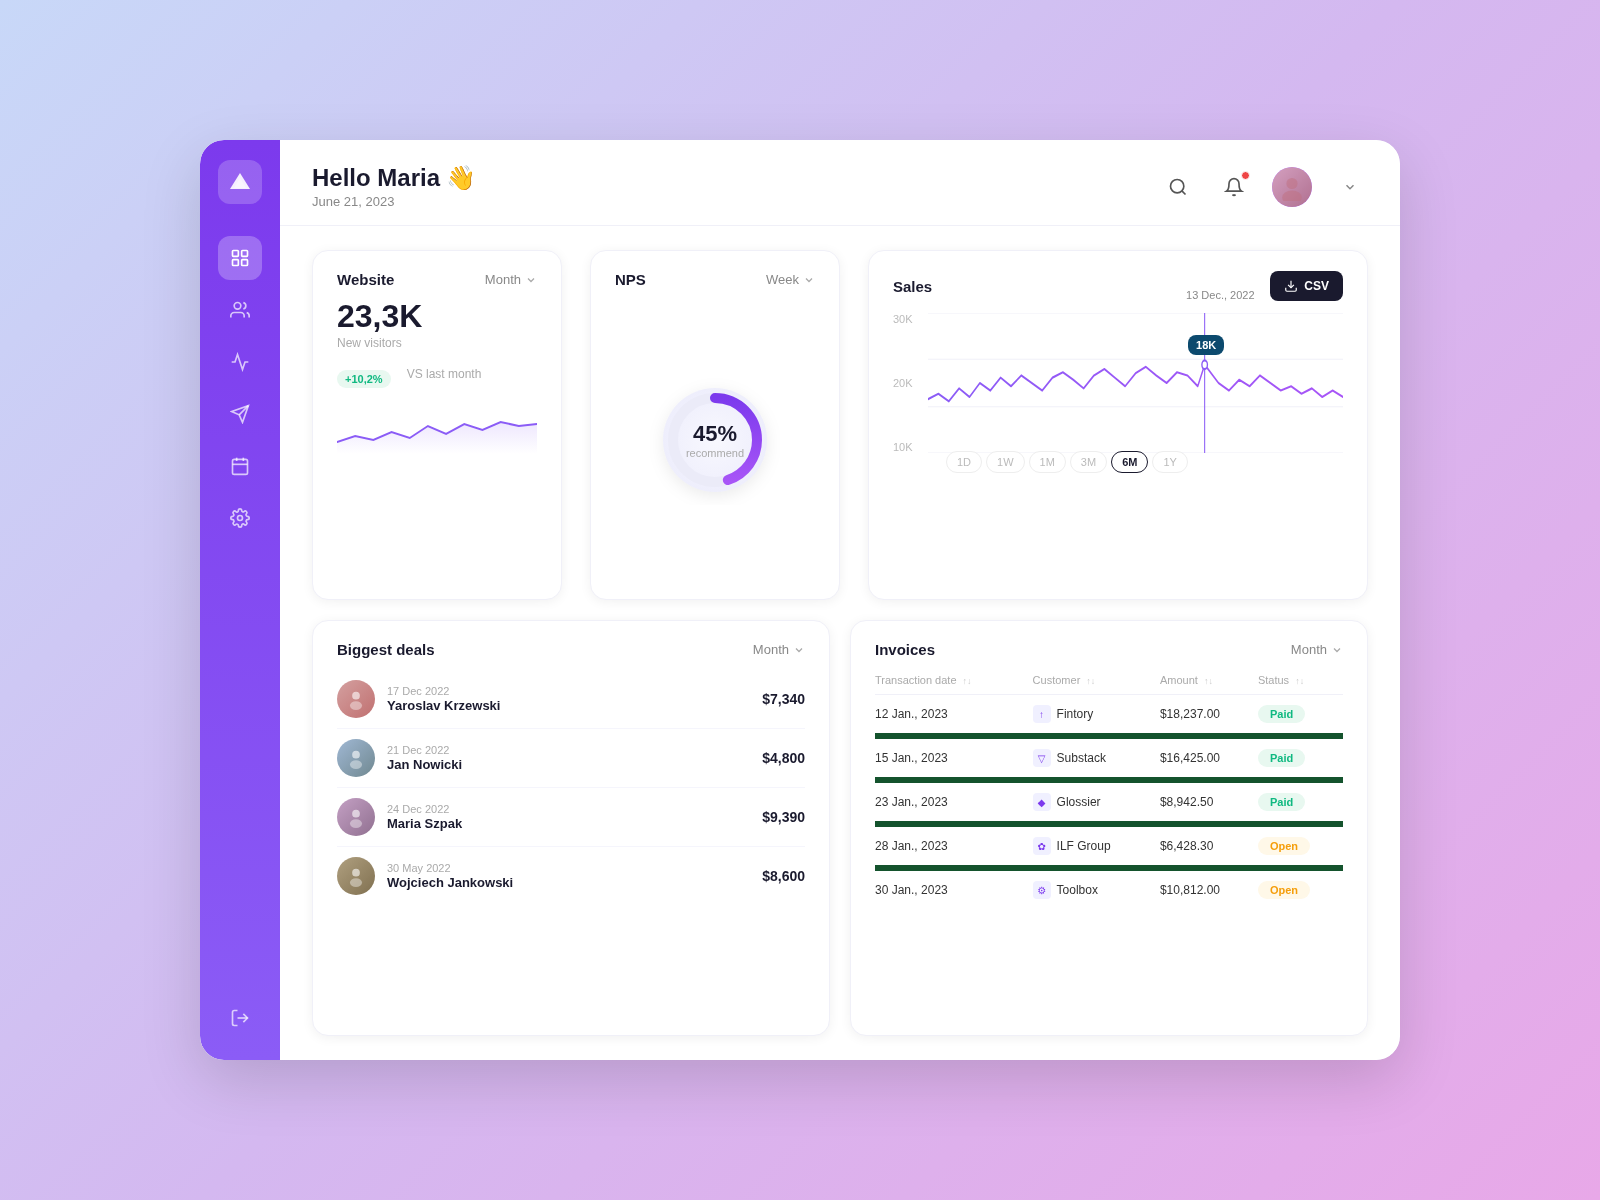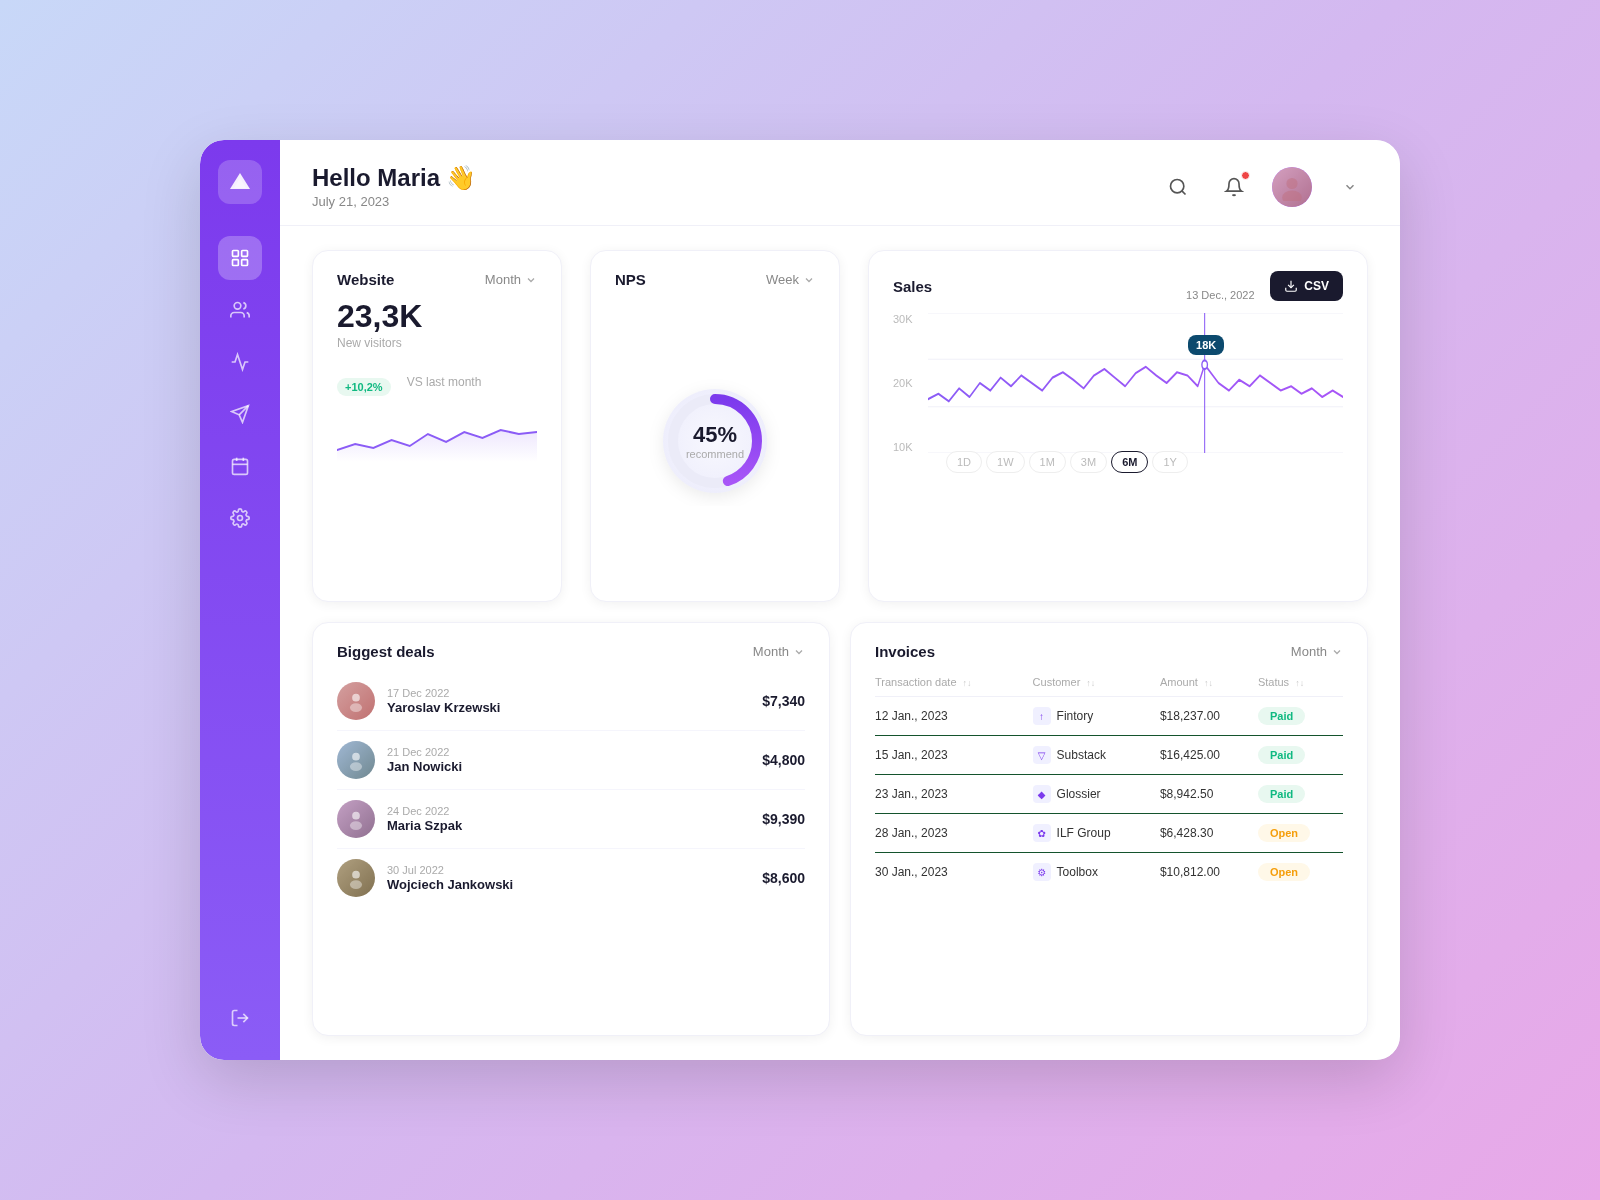--- a/index.html
+++ b/index.html
@@ -356,21 +356,21 @@
       color: #aaa;
       font-weight: 500;
       text-align: left;
       padding: 4px 0 8px;
       border-bottom: 1px solid #f0f0f8;
     }
     .invoices-table td {
       padding: 10px 0;
       font-size: 12px;
       color: #333;
-      border-bottom: 1px solid #14532d;
+      border-bottom: 6px solid #14532d;
     }
     .invoices-table tr:last-child td { border-bottom: none; }
     .status-badge {
       display: inline-block;
       padding: 3px 12px;
       border-radius: 20px;
       font-size: 11px;
       font-weight: 600;
     }
     .status-paid {
@@ -469,21 +469,21 @@
         </svg>
       </div>
     </div>
   </div>
 
   <div class="main">
 
     <div class="header">
       <div class="header-left">
         <h1>Hello Maria 👋</h1>
-        <p>July 21, 2023</p>
+        <p>June 21, 2023</p>
       </div>
       <div class="header-right">
         <div class="header-icon">
           <svg width="20" height="20" viewBox="0 0 24 24" fill="none" stroke="#555" stroke-width="2">
             <circle cx="11" cy="11" r="8"></circle>
             <line x1="21" y1="21" x2="16.65" y2="16.65"></line>
           </svg>
         </div>
         <div class="header-icon notification-dot">
           <svg width="20" height="20" viewBox="0 0 24 24" fill="none" stroke="#555" stroke-width="2">
@@ -516,21 +516,21 @@
             <span class="card-title">Website</span>
             <div class="period-select">
               <span>Month</span>
               <svg width="12" height="12" viewBox="0 0 24 24" fill="none" stroke="#aaa" stroke-width="2.5">
                 <polyline points="6,9 12,15 18,9"></polyline>
               </svg>
             </div>
           </div>
           <div class="big-number">23,3K</div>
           <div class="sub-label">New visitors</div>
-          <div style="margin-top:18px; display:flex; align-items:center; gap:8px;">
+          <div style="margin-top:10px; display:flex; align-items:center; gap:8px;">
             <span class="badge">+10,2%</span>
             <span class="vs-text">VS last month</span>
           </div>
           <div class="mini-chart">
             <svg width="100%" height="50" viewBox="0 0 220 50" preserveAspectRatio="none">
               <defs>
                 <linearGradient id="wg" x1="0" y1="0" x2="0" y2="1">
                   <stop offset="0%" stop-color="#8b5cf6" stop-opacity="0.15"></stop>
                   <stop offset="100%" stop-color="#8b5cf6" stop-opacity="0"></stop>
                 </linearGradient>
@@ -697,21 +697,21 @@
             </div>
 
             <div class="deal-item">
               <div class="deal-avatar" style="background: linear-gradient(135deg,#b0a080,#807050);">
                 <svg width="22" height="22" viewBox="0 0 40 40">
                     <circle cx="20" cy="14" r="7" fill="rgba(255,255,255,0.6)"></circle>
                     <ellipse cx="20" cy="32" rx="11" ry="8" fill="rgba(255,255,255,0.4)"></ellipse>
                   </svg>
               </div>
               <div class="deal-info">
-                <div class="deal-date">30 Jul 2022</div>
+                <div class="deal-date">30 May 2022</div>
                 <div class="deal-name">Wojciech Jankowski</div>
               </div>
               <div class="deal-amount">$8,600</div>
             </div>
           </div>
         </div>
 
         <div class="card invoices-card">
           <div class="card-header">
             <span class="card-title">Invoices</span>

